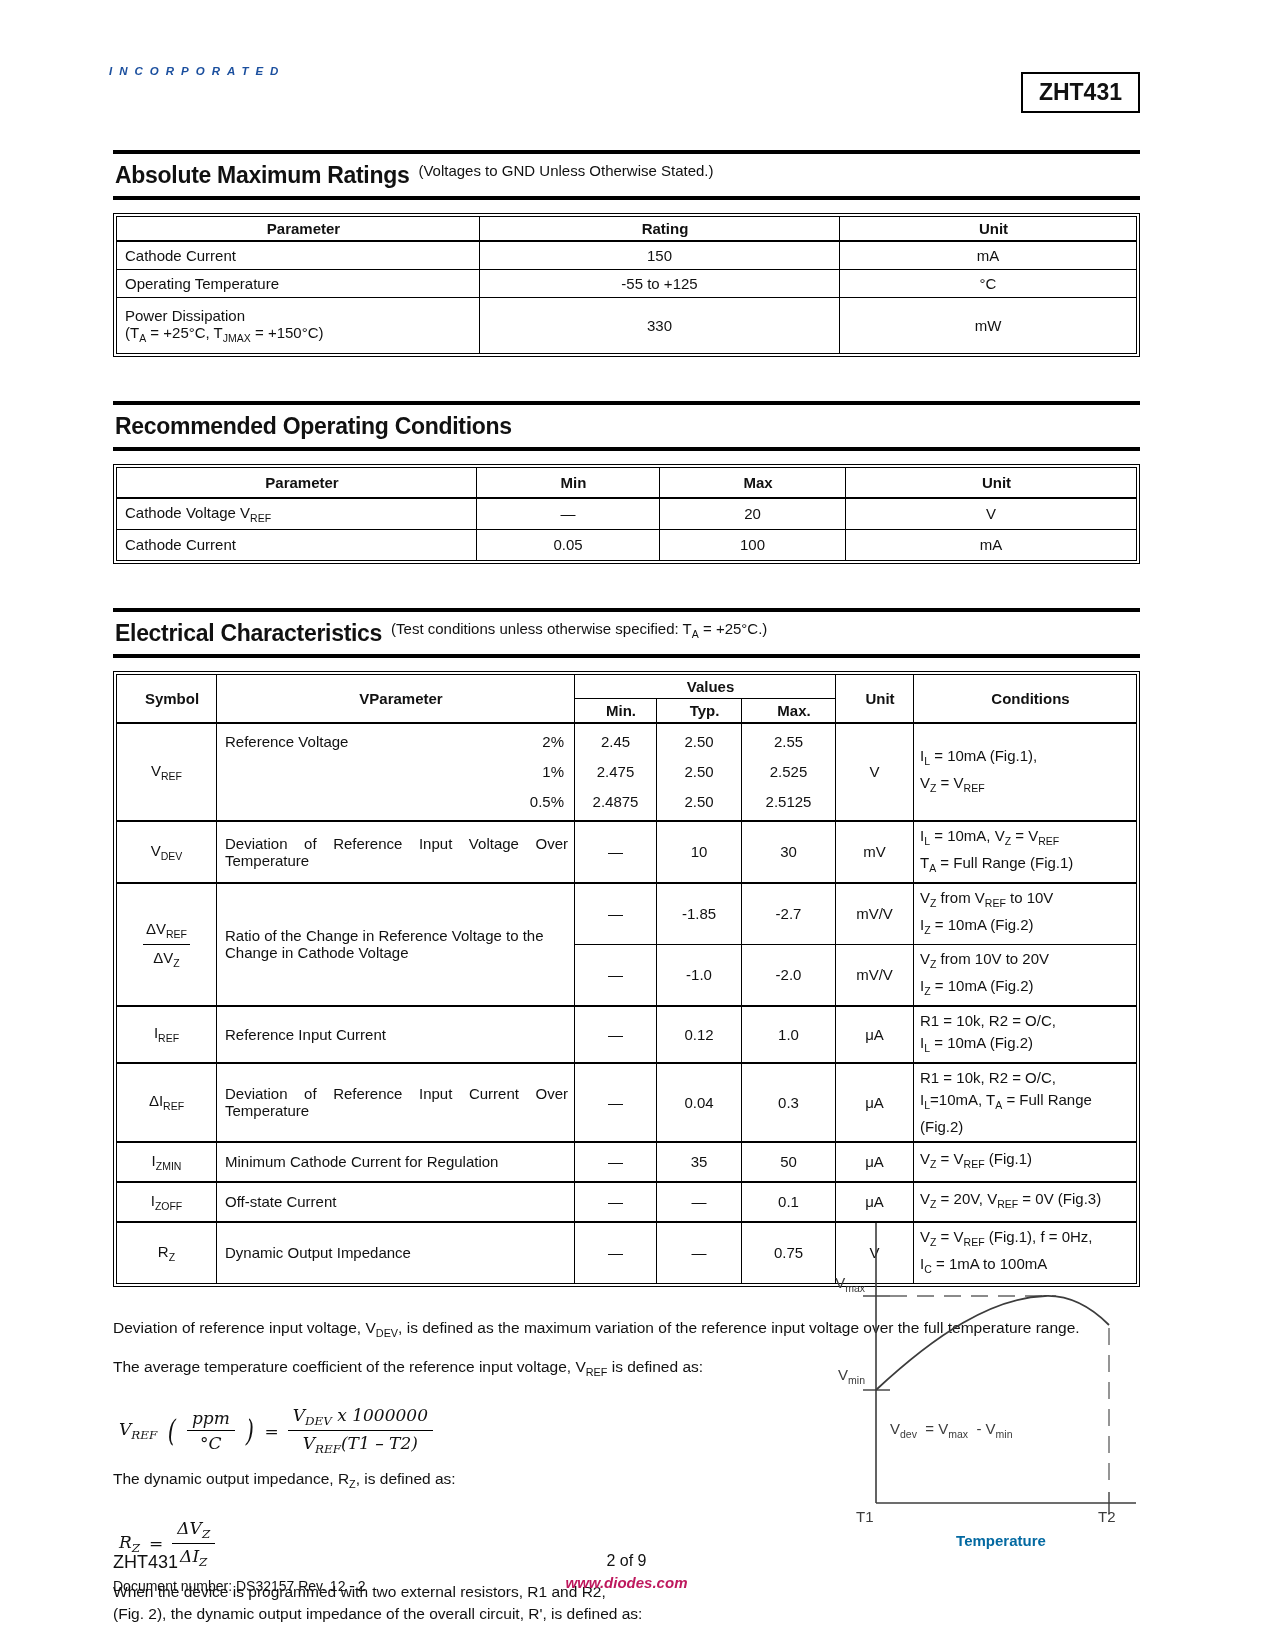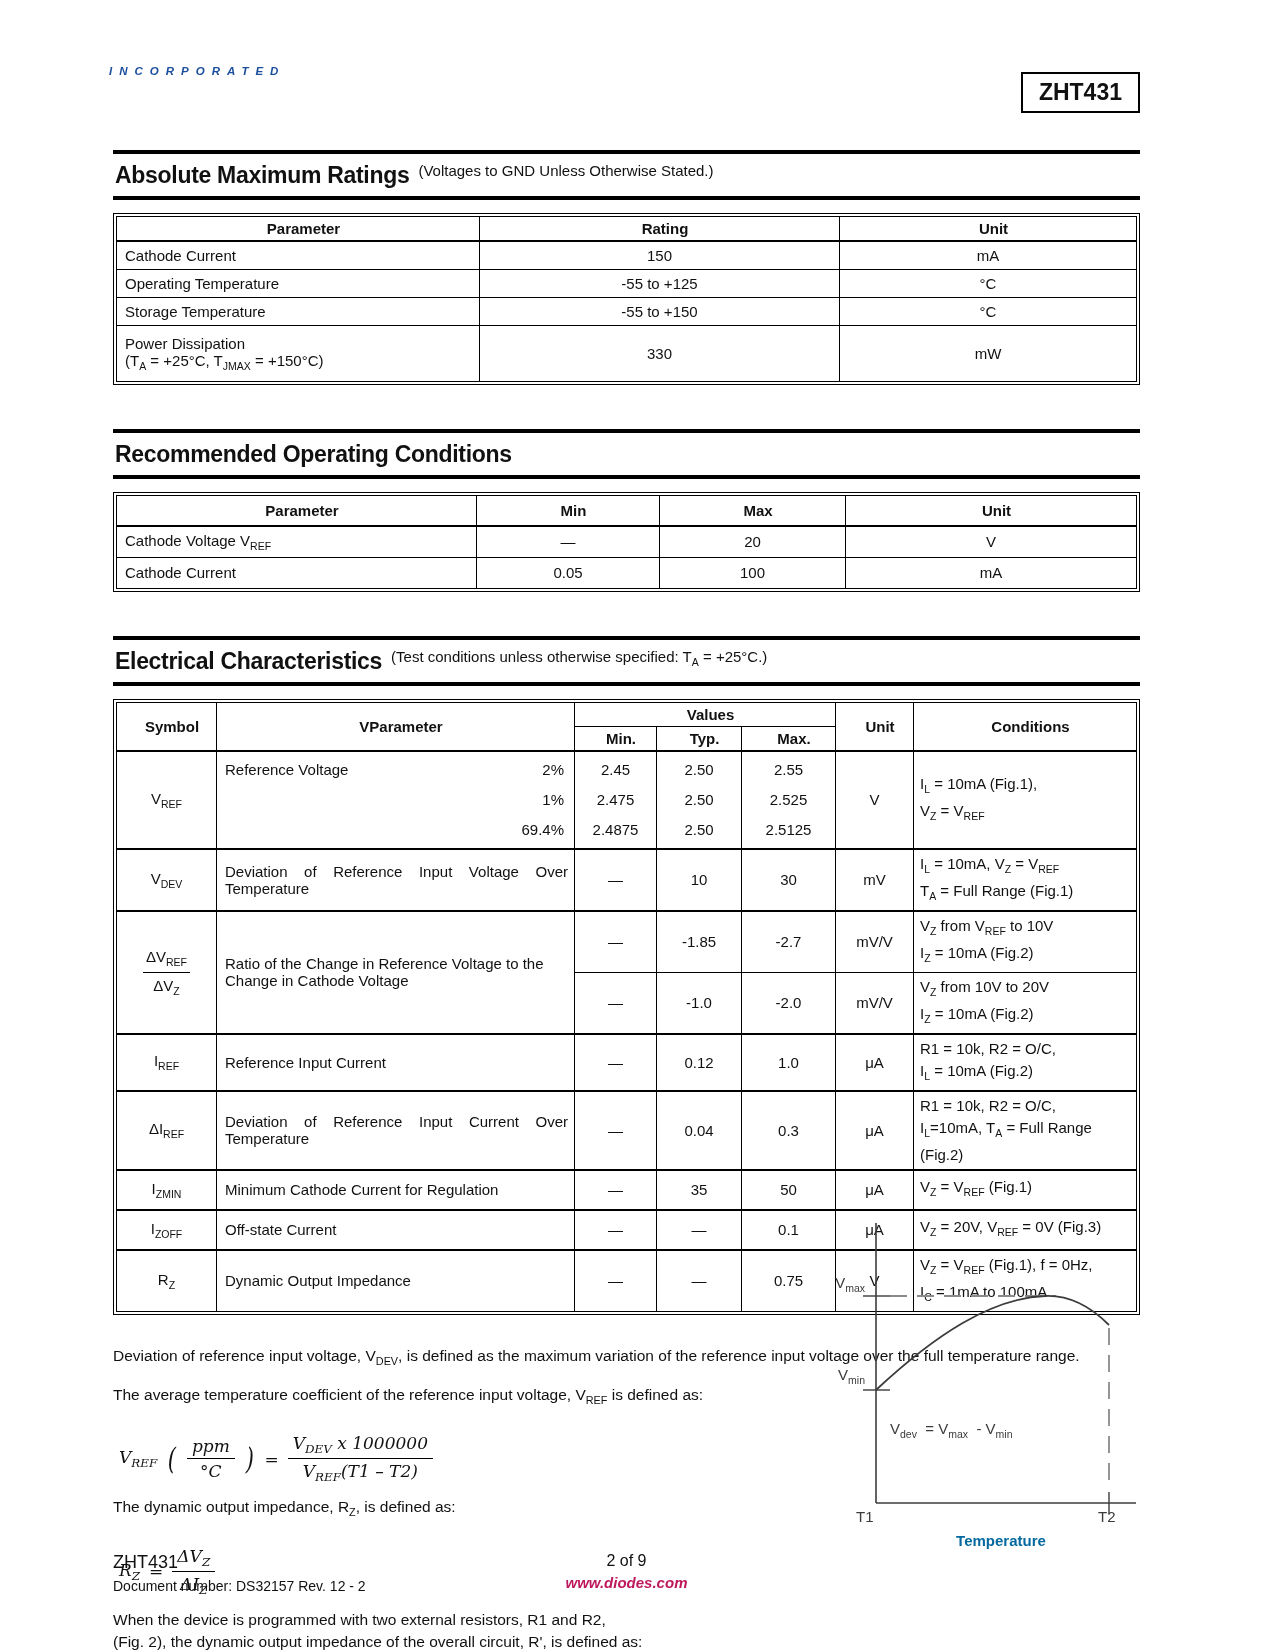--- a/index.html
+++ b/index.html
@@ -117,25 +117,20 @@
       </thead>
       <tbody>
         <tr>
           <td class="param">Cathode Current</td>
           <td class="c">150</td>
           <td class="c">mA</td>
         </tr>
         <tr>
           <td class="param">Operating Temperature</td>
           <td class="c">-55 to +125</td>
-          <td class="c">°C</td>
-        </tr>
-        <tr>
-          <td class="param">Storage Temperature</td>
-          <td class="c">-55 to +150</td>
           <td class="c">°C</td>
         </tr>
         <tr class="tall">
           <td class="param">Power Dissipation<br>(T<sub>A</sub> = +25°C, T<sub>JMAX</sub> = +150°C)</td>
           <td class="c">330</td>
           <td class="c">mW</td>
         </tr>
       </tbody>
     </table>
   </div>
@@ -220,21 +215,21 @@
             <div class="tline">
                 <span>Reference Voltage</span>
                 <span>2%</span>
               </div>
             <div class="tline">
                 <span></span>
                 <span>1%</span>
               </div>
             <div class="tline">
                 <span></span>
-                <span>69.4%</span>
+                <span>0.5%</span>
               </div>
           </td>
           <td>
             <div class="vline">2.45</div>
               <div class="vline">2.475</div>
               <div class="vline">2.4875</div>
           </td>
           <td>
             <div class="vline">2.50</div>
               <div class="vline">2.50</div>

